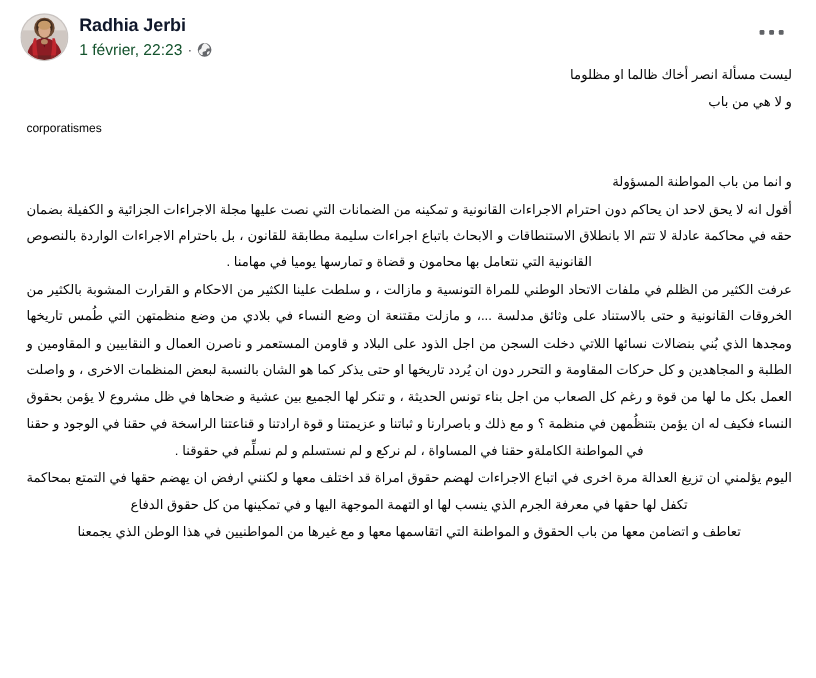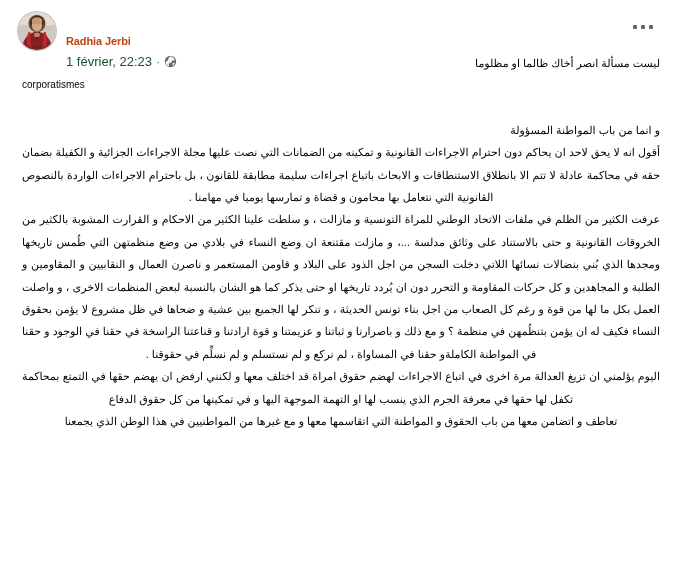--- a/index.html
+++ b/index.html
@@ -48,26 +48,25 @@
 
   .header-text {
     margin-left: 9px;
     display: flex;
     flex-direction: column;
     justify-content: flex-start;
     padding-top: 1px;
   }
 
   .author-name {
-    font-size: 11px;
+    font-size: 15px;
     font-weight: bold;
     line-height: 19px;
-    color: #c2410c;
+    color: #0f172a;
     letter-spacing: -0.1px;
-    margin-top: 20px;
   }
 
   .meta-row {
     display: flex;
     align-items: center;
     margin-top: 2px;
     font-size: 13px;
     line-height: 17px;
     color: #65676b;
   }
@@ -191,20 +190,21 @@
     <div class="menu-dots">
       <span></span>
       <span></span>
       <span></span>
     </div>
   </div>
 
   <div class="post-body">
 
     <p class="para rtl short">ليست مسألة انصر أخاك ظالما او مظلوما</p>
+    <p class="para rtl short">و لا هي من باب</p>
     <p class="para ltr">corporatismes</p>
     <div class="spacer-line"></div>
     <p class="para rtl short">و انما من باب المواطنة المسؤولة</p>
     <p class="para rtl">أقول انه لا يحق لاحد ان يحاكم دون احترام الاجراءات القانونية و تمكينه من الضمانات التي نصت عليها مجلة الاجراءات الجزائية و الكفيلة بضمان حقه في محاكمة عادلة لا تتم الا بانطلاق الاستنطاقات و الابحاث باتباع اجراءات سليمة مطابقة للقانون ، بل باحترام الاجراءات الواردة بالنصوص القانونية التي نتعامل بها محامون و قضاة  و تمارسها يوميا في مهامنا .</p>
     <p class="para rtl">عرفت الكثير من الظلم في ملفات الاتحاد الوطني للمراة التونسية و مازالت ، و  سلطت علينا الكثير من الاحكام و القرارت المشوبة بالكثير من الخروقات القانونية و حتى بالاستناد على وثائق مدلسة ...، و مازلت مقتنعة ان وضع النساء في بلادي من وضع منظمتهن التي طُمس تاريخها ومجدها الذي بُني بنضالات نسائها اللاتي دخلت السجن من اجل الذود على البلاد و قاومن المستعمر و ناصرن العمال و النقابيين و المقاومين و الطلبة و المجاهدين و كل حركات المقاومة و التحرر دون ان يُردد تاريخها او حتى يذكر كما هو الشان بالنسبة لبعض المنظمات الاخرى ، و واصلت العمل بكل ما لها من قوة و رغم كل الصعاب من اجل بناء تونس الحديثة ، و تنكر لها الجميع بين عشية و ضحاها في ظل مشروع لا يؤمن بحقوق النساء فكيف له ان يؤمن بتنظُمهن في منظمة ؟ و مع ذلك و باصرارنا و ثباتنا و عزيمتنا و قوة ارادتنا و قناعتنا الراسخة في حقنا في الوجود و حقنا في المواطنة الكاملةو حقنا في المساواة ،  لم نركع و لم نستسلم و لم نسلِّم في حقوقنا .</p>
     <p class="para rtl">اليوم يؤلمني ان تزيغ العدالة مرة اخرى في اتباع الاجراءات لهضم حقوق امراة قد اختلف معها و لكنني ارفض ان يهضم حقها في التمتع بمحاكمة تكفل لها حقها في معرفة الجرم الذي ينسب لها او التهمة الموجهة اليها و في تمكينها من كل حقوق الدفاع</p>
     <p class="para rtl">تعاطف و اتضامن معها  من باب الحقوق و  المواطنة التي اتقاسمها معها و مع غيرها من المواطنيين في هذا الوطن الذي يجمعنا</p>
 
   </div>
 </div>

